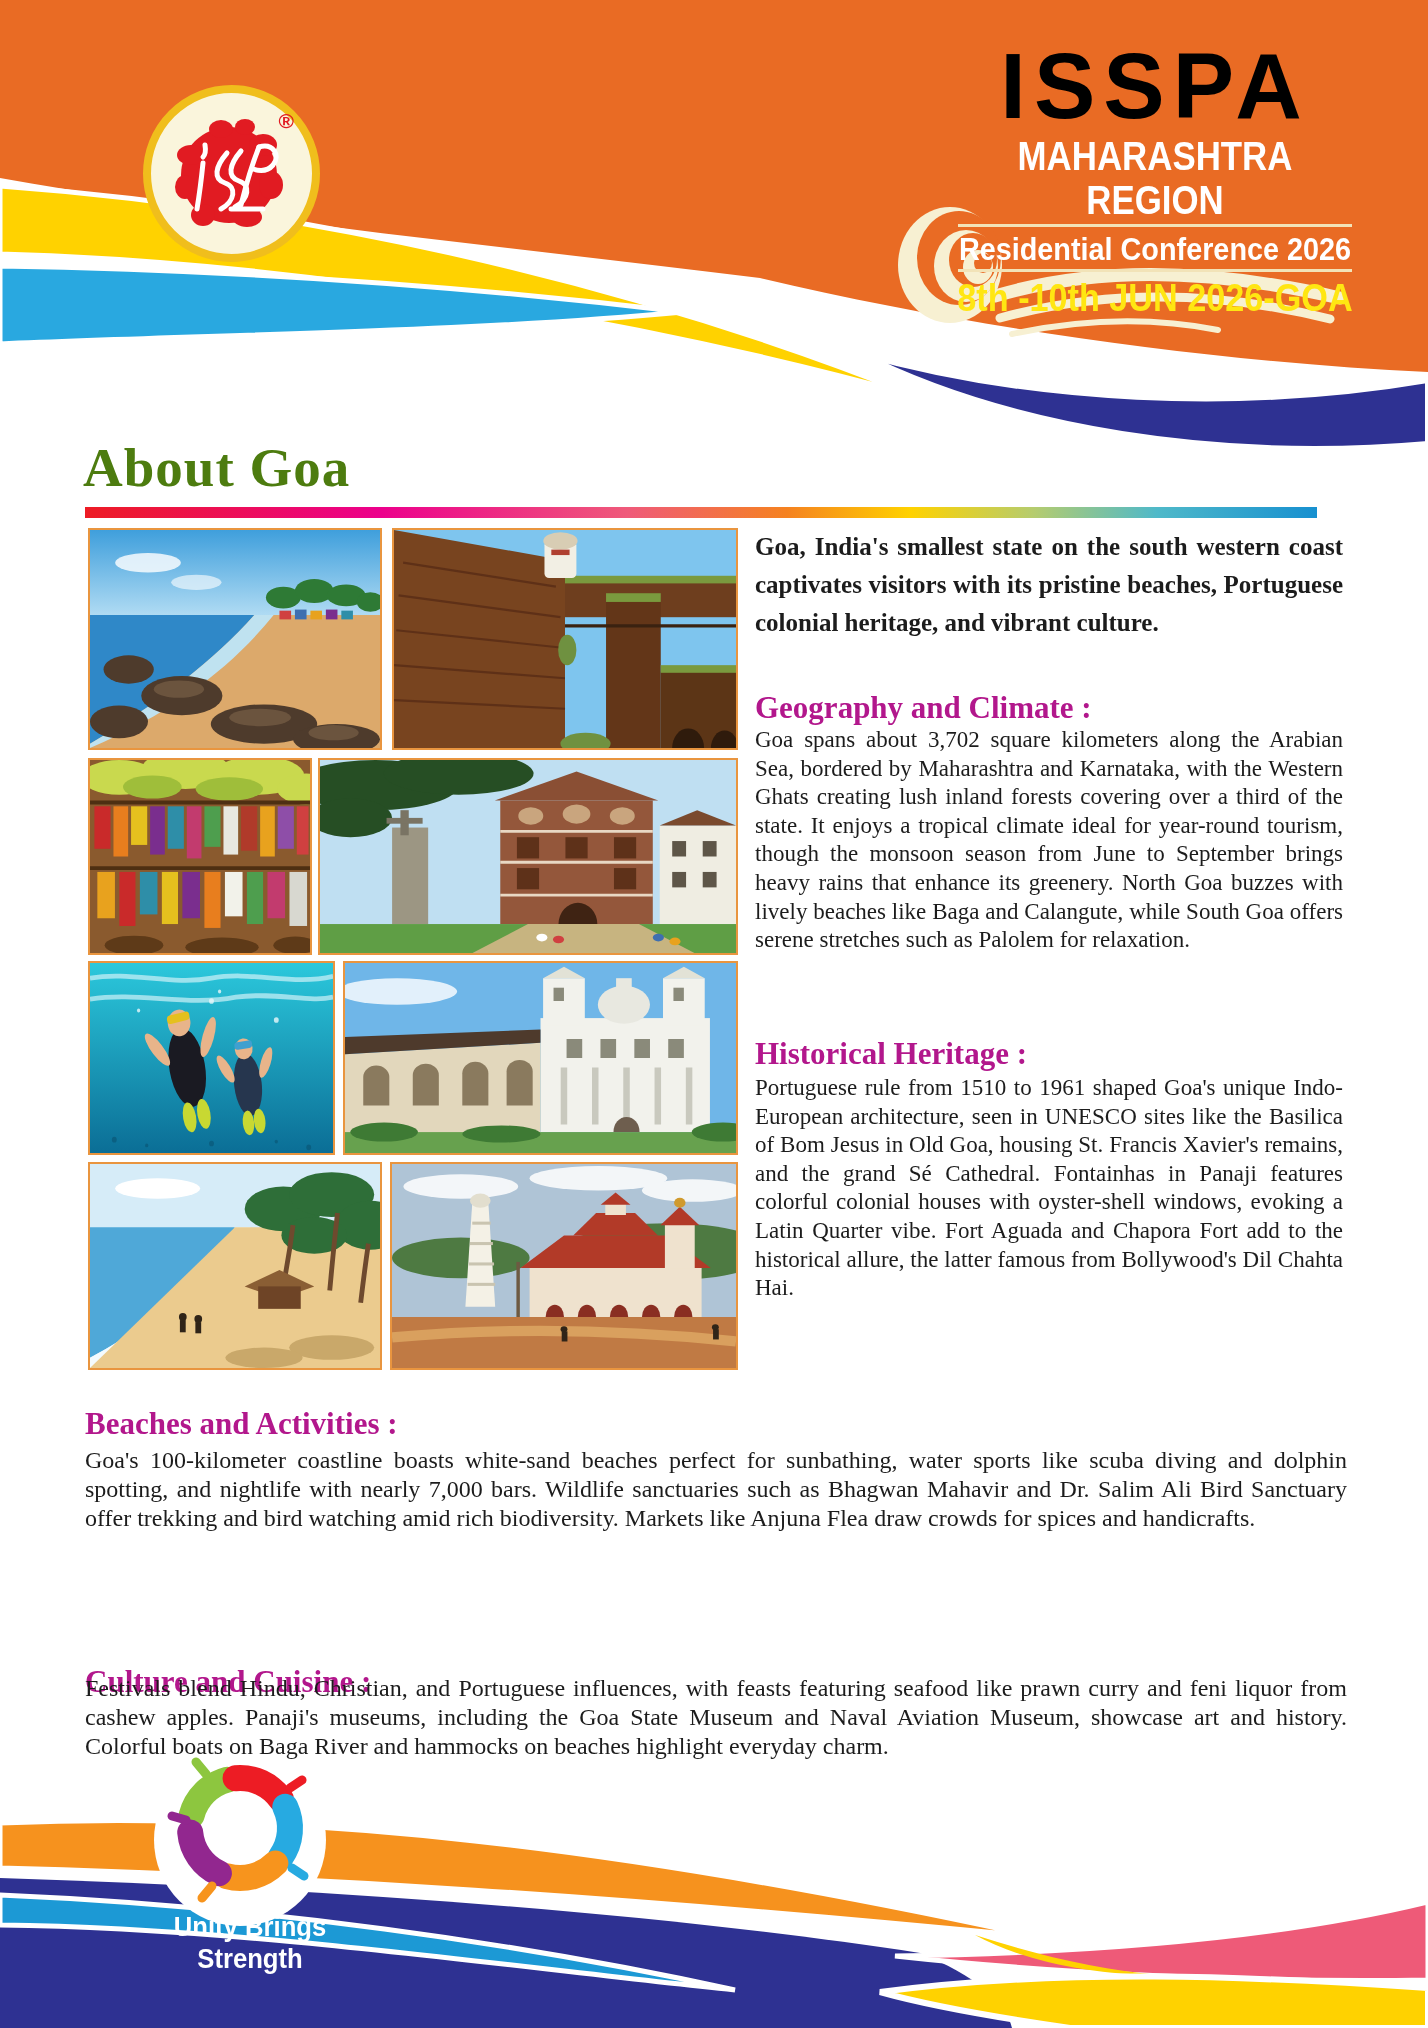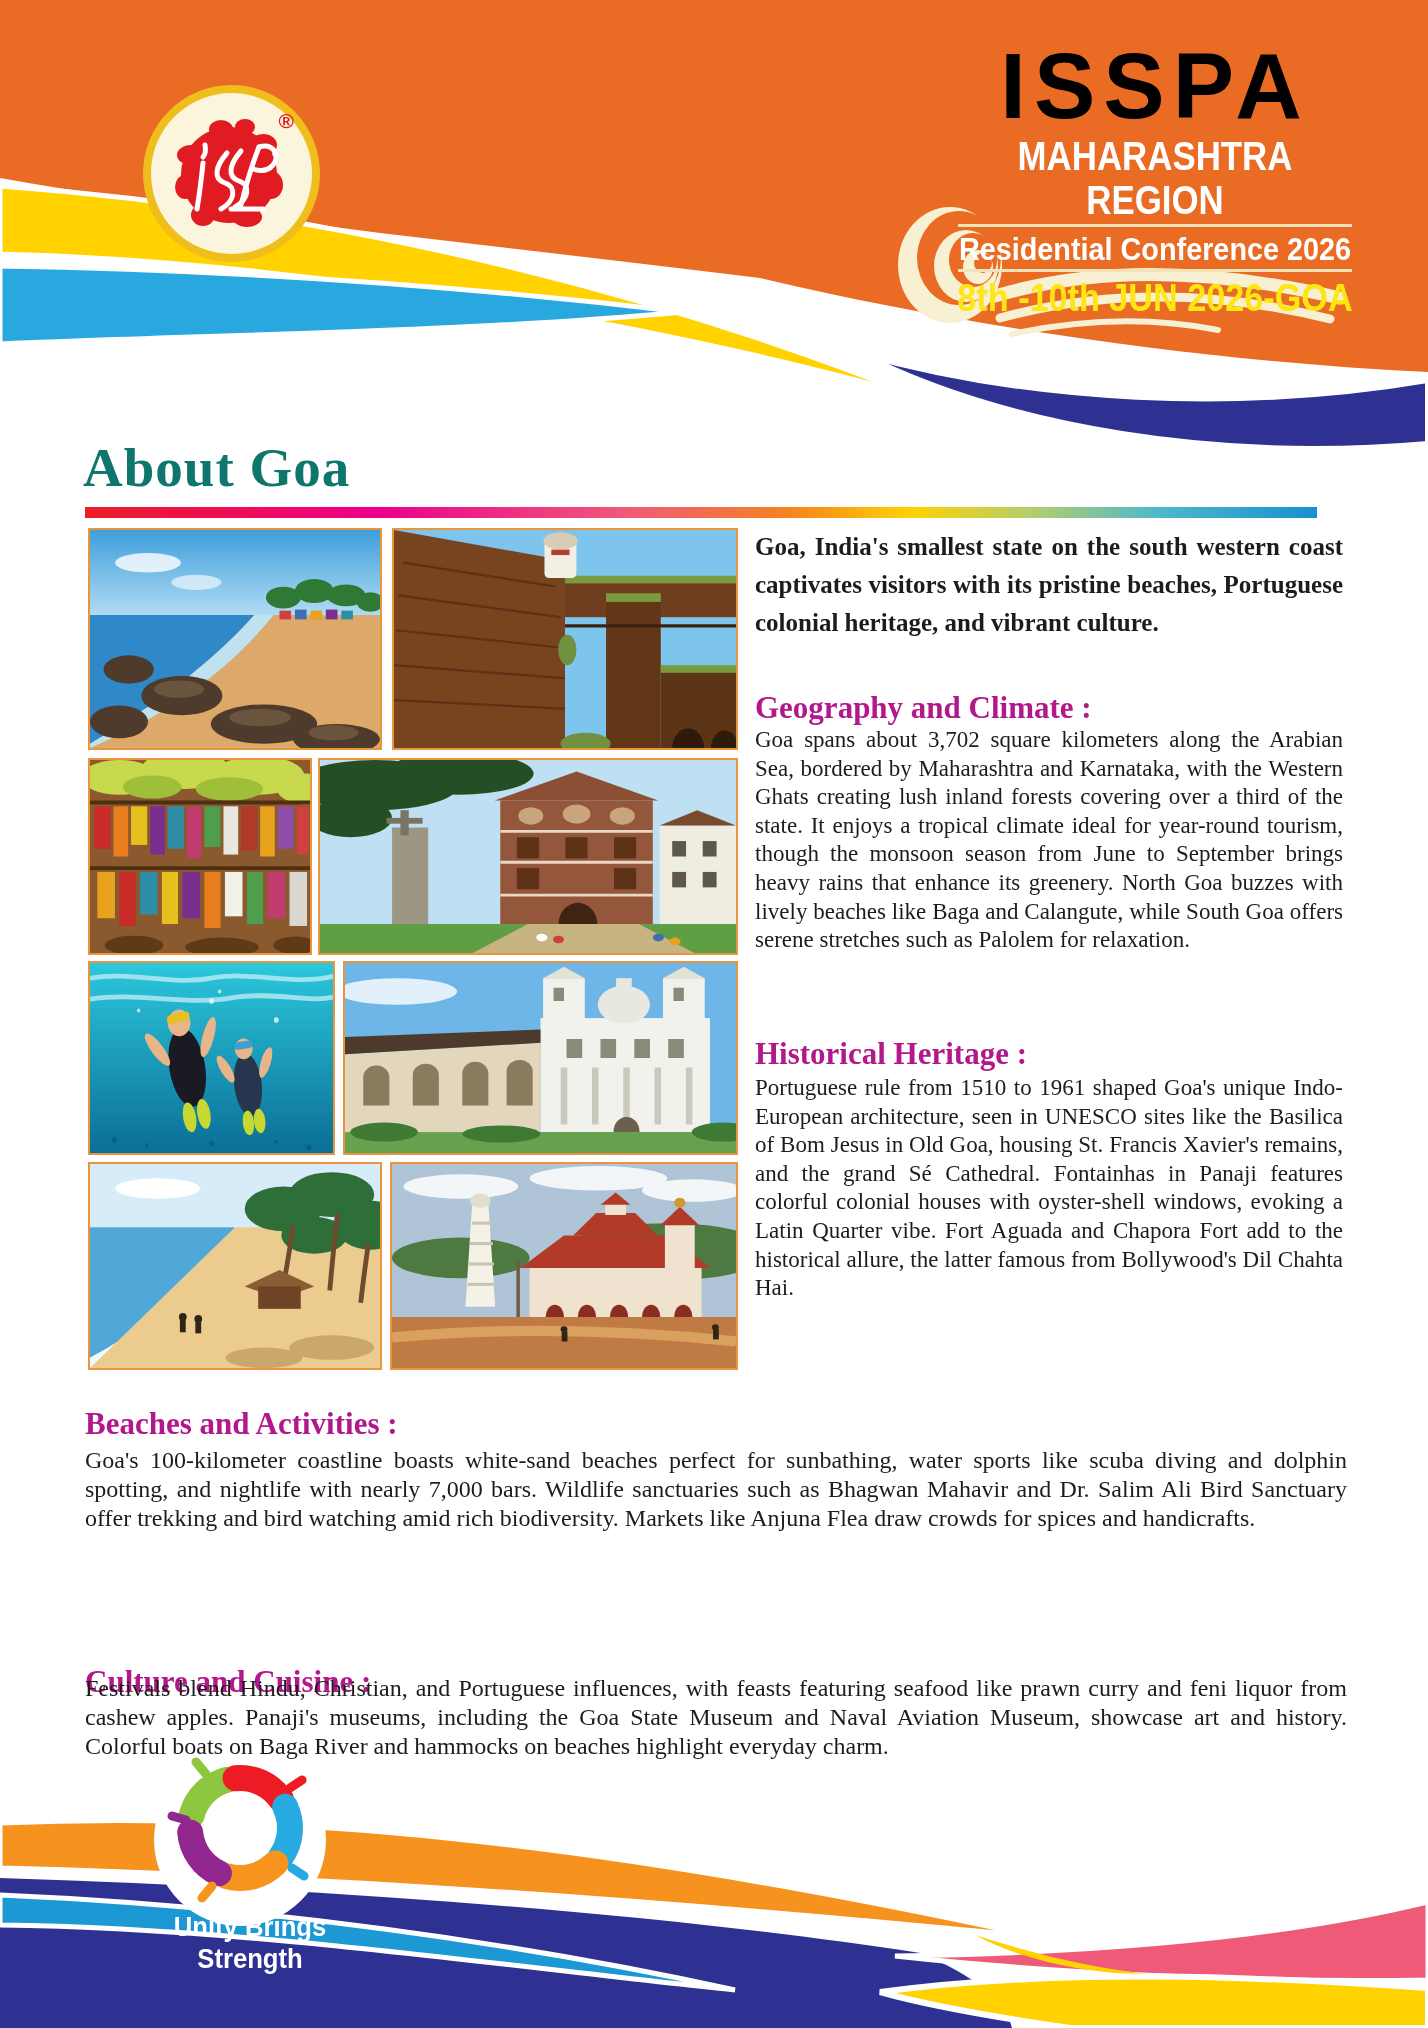--- a/index.html
+++ b/index.html
@@ -14,21 +14,21 @@
   .region{font-size:41px;font-weight:bold;color:#ffffff;transform:scaleX(.85);line-height:44px;}
   .conf{font-size:32px;font-weight:bold;color:#ffffff;transform:scaleX(.9);line-height:36px;margin-top:4px;}
   .dateline{font-size:38px;font-weight:bold;color:#FFE612;transform:scaleX(.9);line-height:44px;margin-top:4px;}
   .sep{height:3px;background:#F2E3B8;margin:2px 28px;}
   
   .isap{left:143px;top:85px;width:177px;height:177px;border-radius:50%;
         background:#FAF5DC;border:8px solid #F0BE1C;box-sizing:border-box;}
   .isap .reg{position:absolute;right:18px;top:16px;color:#E11B22;font-family:"Liberation Sans",sans-serif;
         font-size:21px;font-weight:bold;}
   
-  .title{left:83px;top:436px;font-size:55px;font-weight:bold;color:#0f766e;letter-spacing:1px;}
+  .title{left:83px;top:436px;font-size:55px;font-weight:bold;color:#4d7c0f;letter-spacing:1px;}
   .grad-line{left:85px;top:507px;width:1232px;height:11px;
      background:linear-gradient(to right,#ED1C24 0%,#EC008C 24%,#EF5A7A 44%,#F58220 57%,#FFD200 67%,#B5CC6E 77%,#4FB9C9 87%,#1790D0 100%);}
   
   .photo{position:absolute;border:2px solid #E9953F;box-sizing:border-box;overflow:hidden;background:#ddd;}
   .photo svg{width:100%;height:100%;}
   
   .col{width:588px;}
   .wide{width:1262px;}
   .intro{font-size:25px;font-weight:bold;line-height:38px;text-align:justify;}
   .mhead{font-family:"Liberation Serif",serif;font-size:31px;font-weight:bold;color:#B2178C;}

